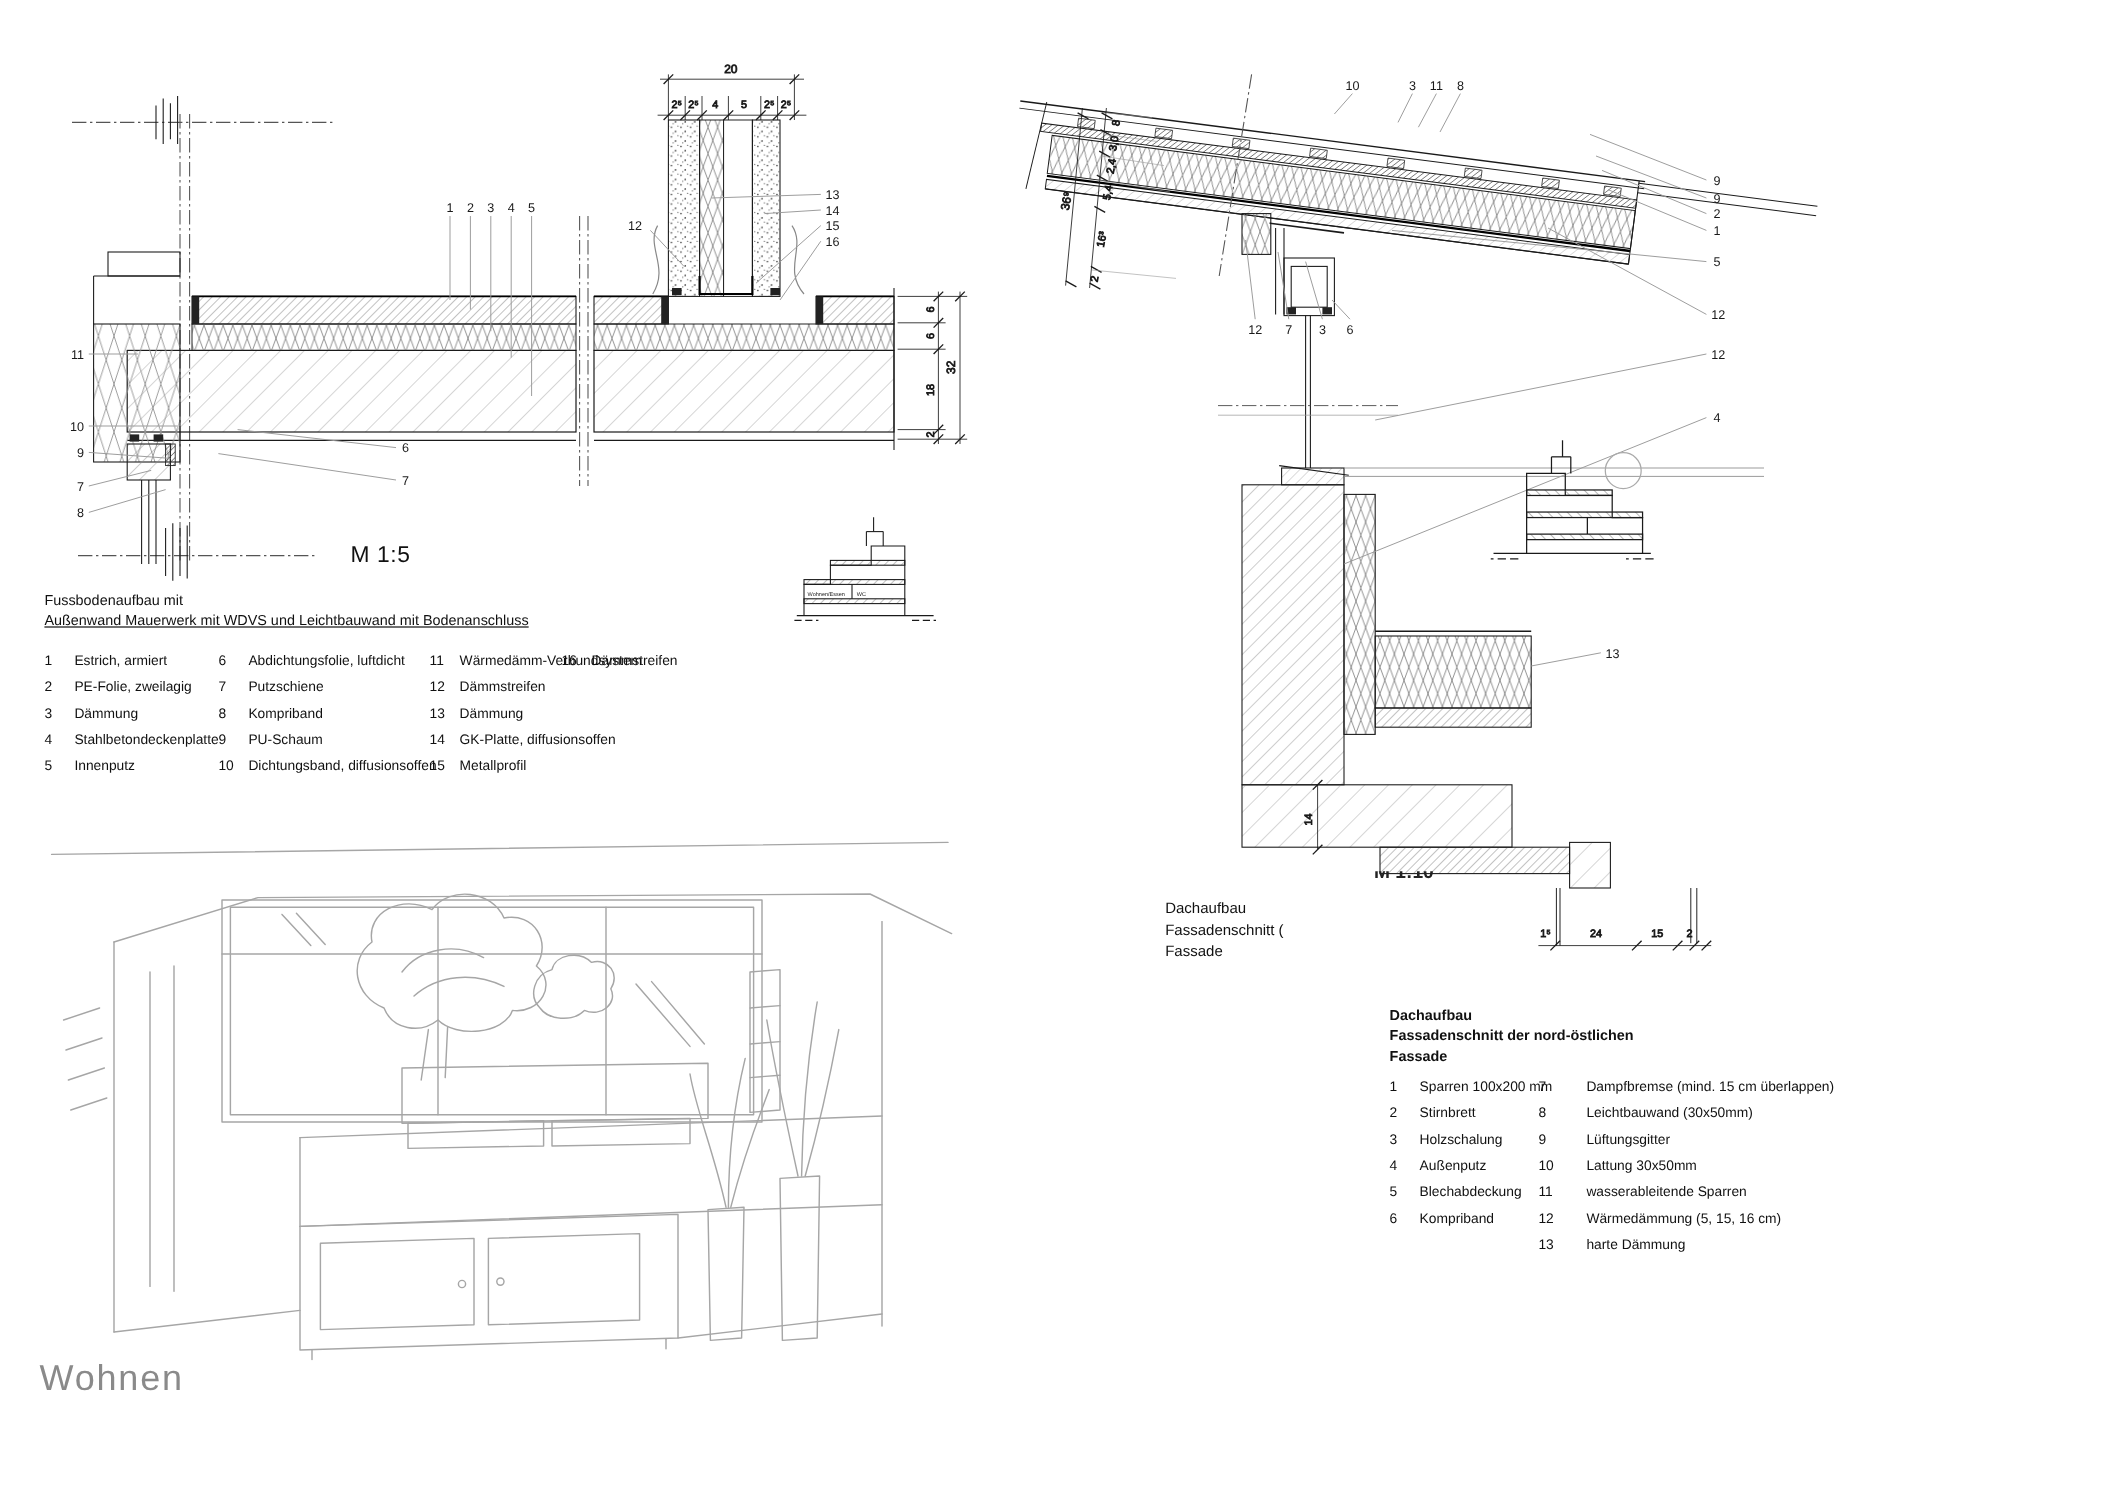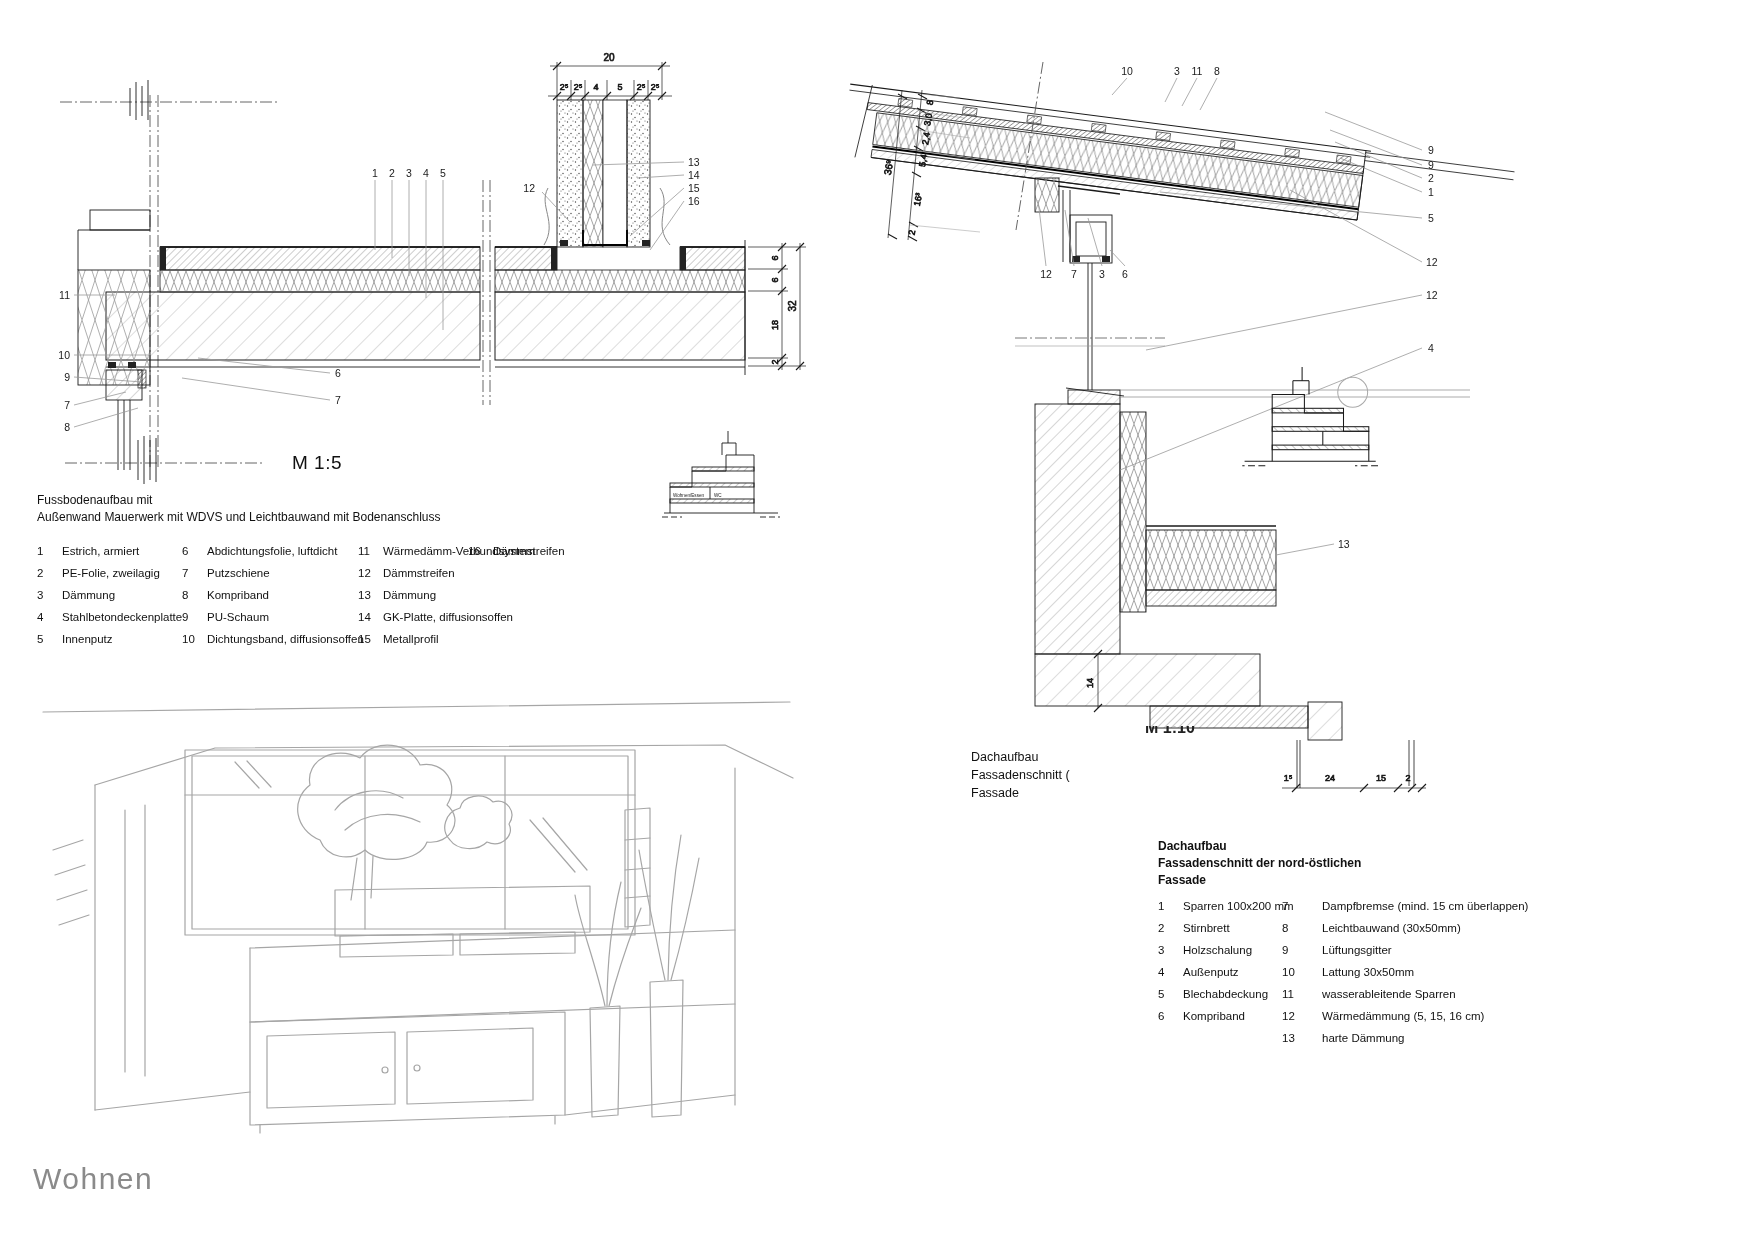--- a/index.html
+++ b/index.html
@@ -12,21 +12,21 @@
   .legend-title{font-size:12px;line-height:17px;white-space:nowrap;}
   .legend-title.bold{font-weight:bold;}
   .lrow{height:22px;display:flex;align-items:flex-start;white-space:nowrap;font-size:11.5px;}
   .ln{display:inline-block;width:25px;flex:0 0 25px;}
   .ln.wide{width:40px;flex:0 0 40px;}
   .lt{display:inline-block;}
   .scale-label{font-size:19px;letter-spacing:.5px;}
   .clip-label{overflow:hidden;height:7px;width:90px;}
   .clip-label span{display:block;font-size:16px;line-height:16px;position:relative;top:-6px;font-weight:bold;color:#222;}
   .caption{font-size:12.5px;line-height:18px;white-space:nowrap;}
-  .big-title{font-size:30px;color:#8a8a8a;letter-spacing:1.5px;margin-top:30px;}
+  .big-title{font-size:30px;color:#8a8a8a;letter-spacing:1.5px;}
 </style>
 </head>
 <body>
 
 <div class="sheet">
 
   <svg class="abs" style="left:30px;top:40px;" width="790" height="480" viewBox="0 0 790 480">
     <defs>
       <pattern id="hatch45" width="5" height="5" patternUnits="userSpaceOnUse" patternTransform="rotate(45)">
         <line x1="0" y1="0" x2="0" y2="5" stroke="#6e6e6e" stroke-width="0.7"></line>
@@ -232,21 +232,21 @@
       <line x1="0" y1="92" x2="20" y2="92" stroke-dasharray="6 3"></line>
       <line x1="98" y1="92" x2="118" y2="92" stroke-dasharray="6 3"></line>
     </g>
     <text x="11" y="72" font-size="4.6">Wohnen/Essen</text>
     <text x="52" y="72" font-size="4.6">WC</text>
   </svg>
 
   <div class="abs scale-label" style="left:292px;top:438px;margin-top:14px;">M 1:5</div>
 
   <div class="abs legend-title" style="left:37px;top:492px;">Fussbodenaufbau mit</div>
-  <div class="abs legend-title" style="left:37px;top:509px;">Außenwand Mauerwerk mit WDVS und Leichtbauwand mit Bodenanschluss</div>
+  <div class="abs legend-title" style="left:37px;top:509px;text-decoration:underline;">Außenwand Mauerwerk mit WDVS und Leichtbauwand mit Bodenanschluss</div>
 
   <div class="abs" style="left:37px;top:545px;">
     <div class="lrow">
         <span class="ln">1</span>
         <span class="lt">Estrich, armiert</span>
       </div>
     <div class="lrow">
         <span class="ln">2</span>
         <span class="lt">PE-Folie, zweilagig</span>
       </div>

